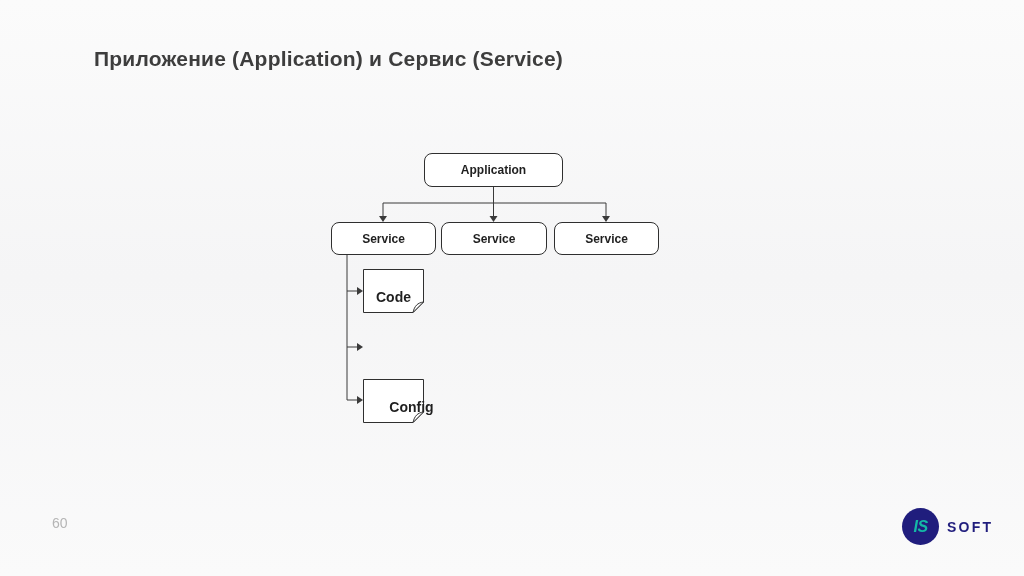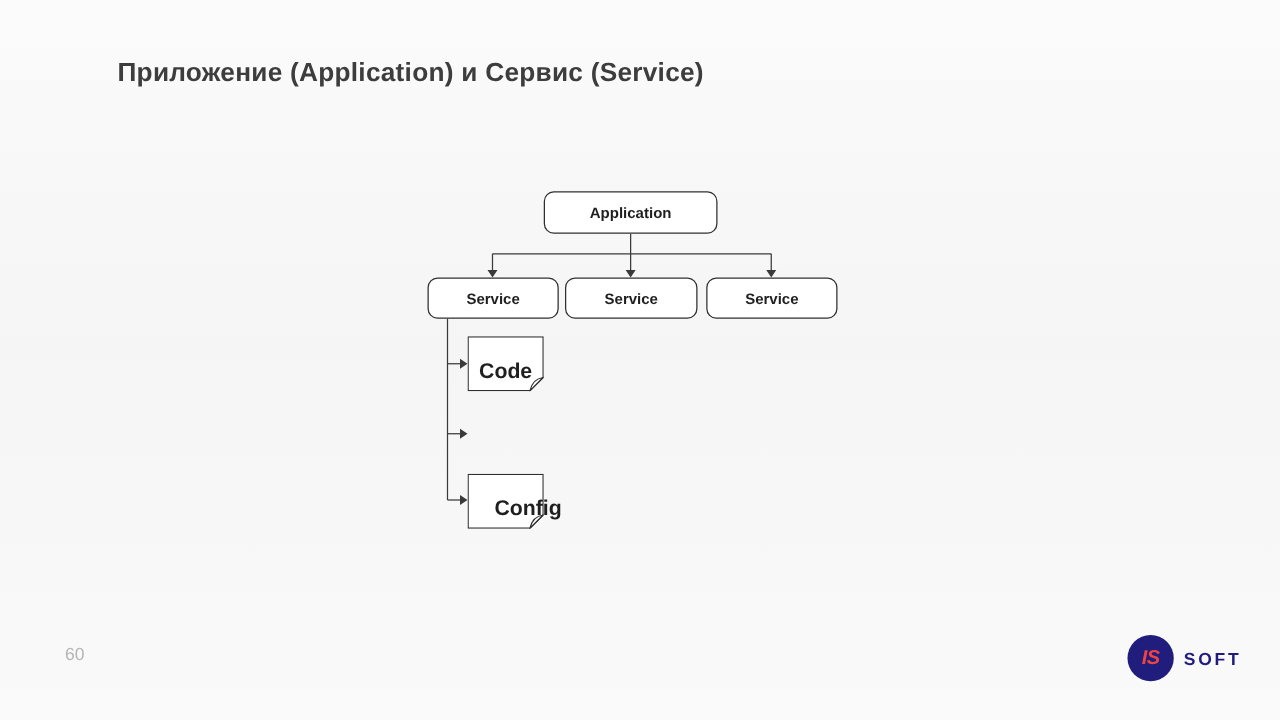--- a/index.html
+++ b/index.html
@@ -17,21 +17,21 @@
   .slide-title {
     position: absolute;
     left: 94px; top: 47px;
     font-size: 21px;
     font-weight: 700;
     color: #3d3d3d;
     letter-spacing: 0.2px;
   }
   .diagram {
     position: absolute;
-    left: 336px; top: 145px;
+    left: 325px; top: 145px;
     width: 345px; height: 290px;
   }
   .connectors {
     position: absolute;
     left: 0; top: 0;
     width: 345px; height: 290px;
   }
   .node {
     position: absolute;
     box-sizing: border-box;
@@ -57,21 +57,21 @@
   .doc-0 { top: 124px; }
   .doc-1 { top: 180px; }
   .doc-2 { top: 234px; padding-left: 36px; }
   .doc svg { position: absolute; left: 0; top: 0; }
   .doc-label {
     position: absolute;
     left: 0; top: 0; right: 0; bottom: 8px;
     display: flex;
     align-items: center;
     justify-content: center;
-    font-size: 17px;
+    font-size: 14px;
     font-weight: 600;
     color: #1f1f1f;
     margin-top: 20px;
   }
   .page-number {
     position: absolute;
     left: 52px; top: 515px;
     font-size: 14px;
     color: #b5b5b5;
   }
@@ -81,21 +81,21 @@
     display: flex;
     align-items: center;
   }
   .logo-circle {
     width: 37px; height: 37px;
     border-radius: 50%;
     background: #201d7d;
     display: flex;
     align-items: center;
     justify-content: center;
-    color: #ef4444;
+    color: #14b8a6;
     font-style: italic;
     font-weight: 700;
     font-size: 16px;
     letter-spacing: -0.5px;
   }
   .logo-wordmark {
     margin-left: 8px;
     font-size: 14px;
     font-weight: 700;
     letter-spacing: 2.2px;

